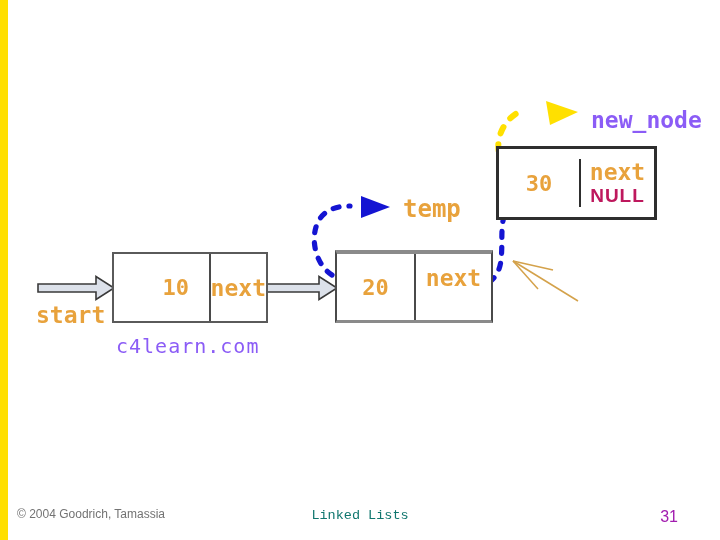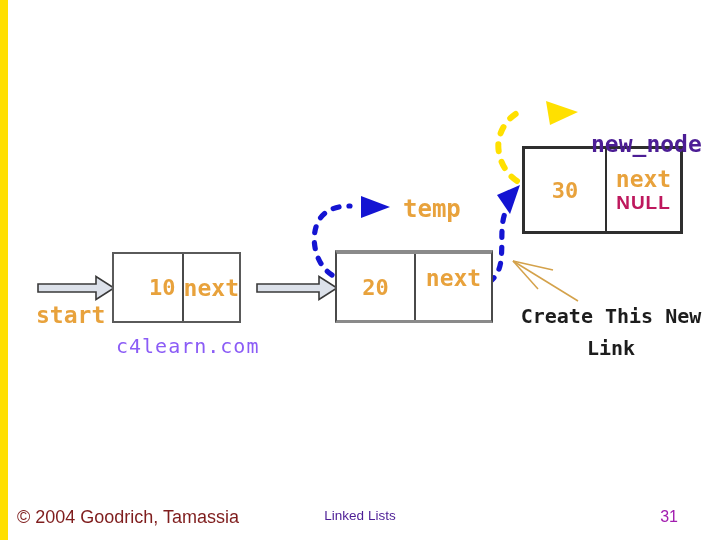--- a/index.html
+++ b/index.html
@@ -7,44 +7,44 @@
     position:relative;width:720px;height:540px;background:#ffffff;
     overflow:hidden;font-family:"DejaVu Sans Mono",monospace;
   }
   .accent-bar{position:absolute;left:0;top:0;width:8px;height:540px;background:#ffdf00;}
   .svg-layer{position:absolute;left:0;top:0;width:720px;height:540px;}
 
   
   .node{position:absolute;display:flex;background:#ffffff;border:2px solid #4a4a4a;box-sizing:border-box;}
   .node .cell{display:flex;flex-direction:column;align-items:center;justify-content:center;box-sizing:border-box;}
   .node .cell.ptr{border-left:2px solid #4a4a4a;}
-  .node1{left:112px;top:252px;width:129px;height:71px;border-color:#5a5a5a;padding-left:29px;}
+  .node1{left:112px;top:252px;width:156px;height:71px;border-color:#5a5a5a;padding-left:29px;}
   .node1 .cell.val{width:77px;} .node1 .cell.ptr{flex:1;}
   .node2{left:335px;top:250px;width:158px;height:73px;border-top:4px solid #8a8a8a;border-bottom:3px solid #8a8a8a;}
   .node2 .cell.val{width:77px;align-items:center;} .node2 .cell.ptr{flex:1;justify-content:flex-start;padding-top:11px;}
-  .node3{left:522px;top:146px;width:161px;height:88px;border-width:3px;border-color:#2e2e2e;}
+  .node3{left:496px;top:146px;width:161px;height:74px;border-width:3px;border-color:#2e2e2e;align-items:center;}
   .node3 .cell.val{width:80px;} .node3 .cell.ptr{flex:1;border-left-color:#2e2e2e;}
 
   .val-text{color:#e8a23c;font-size:22px;font-weight:600;}
   .next-text{color:#e8a23c;font-size:23px;font-weight:600;}
   .null-text{color:#be185d;font-size:19px;font-weight:bold;font-family:Liberation Sans, sans-serif;letter-spacing:1px;}
 
   
   .lbl{position:absolute;white-space:nowrap;}
   .lbl-start{left:36px;top:302px;font-size:23px;font-weight:600;color:#e8a23c;}
   .lbl-temp{left:403px;top:195px;font-size:24px;font-weight:600;color:#e8a23c;}
-  .lbl-newnode{left:591px;top:107px;font-size:23px;font-weight:bold;color:#4c1d95;margin-top:24px;}
+  .lbl-newnode{left:591px;top:107px;font-size:23px;font-weight:bold;color:#8b5cf6;}
   .watermark{left:116px;top:334px;font-size:20px;color:#8b5cf6;letter-spacing:1px;}
   .annotation{left:511px;top:300px;width:200px;text-align:center;font-size:20px;line-height:32px;
     font-weight:600;color:#1d1d1d;}
 
   
   .footer-text{position:absolute;font-family:"Liberation Sans",sans-serif;}
-  .footer-copy{left:17px;top:507px;font-size:18px;color:#7f1d1d;}
-  .footer-title{left:0;right:0;top:508px;text-align:center;font-size:13.5px;color:#4c1d95;}
+  .footer-copy{left:17px;top:507px;font-size:12px;color:#737373;}
+  .footer-title{left:0;right:0;top:508px;text-align:center;font-size:13.5px;color:#0f766e;font-family:Liberation Mono, monospace;}
   .footer-page{right:42px;top:508px;font-size:16px;color:#a21caf;}
 </style>
 </head>
 <body>
 
 <div class="slide">
 
   <div class="accent-bar"></div>
 
   <svg class="svg-layer" viewBox="0 0 720 540" xmlns="http://www.w3.org/2000/svg">
@@ -95,22 +95,18 @@
       <span class="next-text">next</span>
       <span class="null-text">NULL</span>
     </div>
   </div>
 
   <div class="lbl lbl-temp">temp</div>
   <div class="lbl lbl-start">start</div>
   <div class="lbl lbl-newnode">new_node</div>
   <div class="lbl watermark">c4learn.com</div>
 
-  <div class="lbl annotation">
-    <div>Create This New</div>
-    <div>Link</div>
-  </div>
 
   <div class="footer-text footer-copy">© 2004 Goodrich, Tamassia</div>
   <div class="footer-text footer-title">Linked Lists</div>
   <div class="footer-text footer-page">31</div>
 
 </div>
 
 </body></html>

